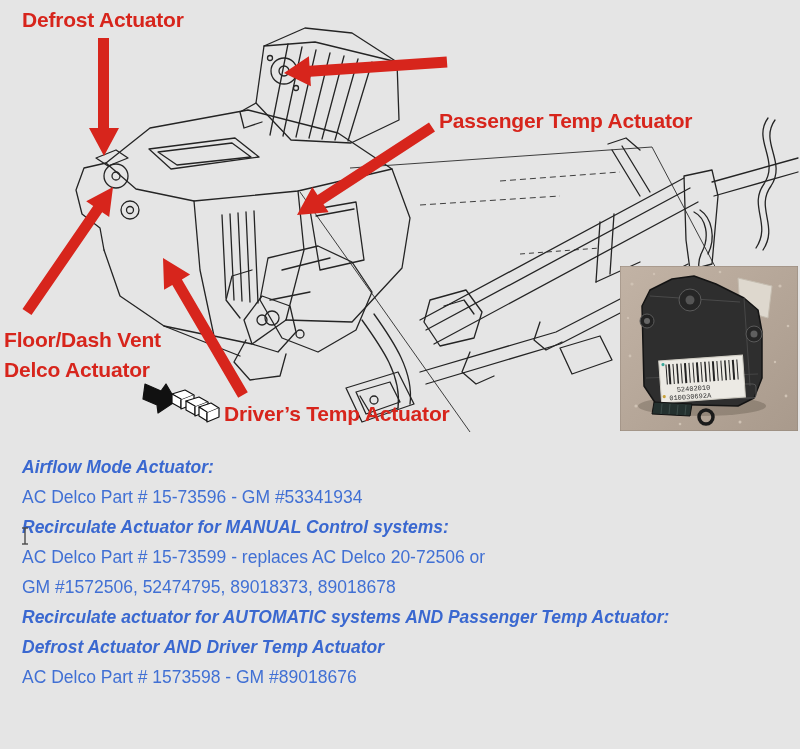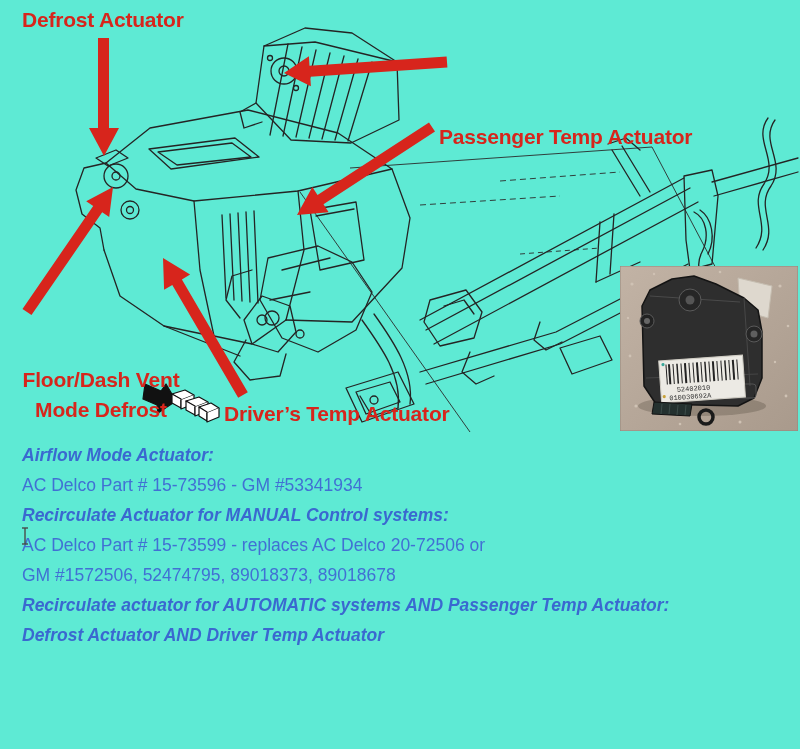--- a/index.html
+++ b/index.html
@@ -1,27 +1,27 @@
 <!DOCTYPE html>
 <html><head>
 <meta charset="utf-8">
 <style>
   html,body{margin:0;padding:0;background:#fff;}
   #stage{
-    position:relative;width:800px;height:749px;background:#5eead4;overflow:hidden;
+    position:relative;width:800px;height:749px;background:#e5e5e5;overflow:hidden;
     font-family:"Liberation Sans",sans-serif;
   }
   .callout{
     position:absolute;color:#d7251c;font-weight:bold;font-size:21px;line-height:24px;
     letter-spacing:-0.2px;white-space:nowrap;
   }
-  .callout.center{text-align:center;white-space:normal;line-height:30px;margin-top:40px;}
+  .callout.center{text-align:left;white-space:normal;line-height:30px;}
   #main-art{position:absolute;left:0;top:0;}
   #photo-inset{position:absolute;left:620px;top:266px;width:178px;height:165px;}
-  #parts-block{position:absolute;left:22px;top:440px;width:760px;}
+  #parts-block{position:absolute;left:22px;top:452px;width:760px;}
   .pline{height:30px;line-height:30px;color:#4170d4;font-size:17.5px;white-space:nowrap;}
   .pline.h{font-weight:bold;font-style:italic;color:#3a68d0;}
   #cursor-artifact{position:absolute;left:20px;top:526px;}
 </style>
 </head>
 <body>
 
 <div id="stage">
 
   <svg id="main-art" width="800" height="445" viewBox="0 0 800 445">
@@ -137,24 +137,24 @@
     <g fill="#d7251c" stroke="none">
       <path d="M98,38 L109,38 L109,128 L119,128 L104,156 L89,128 L98,128 Z"></path>
       <path d="M446.6,56.5 L309.5,65.7 L308.9,56.2 L284,73 L310.9,86.2 L310.3,76.7 L447.4,67.5 Z"></path>
       <path d="M429,122.4 L317.5,195.1 L312.3,187.1 L297,215 L328.7,212.3 L323.5,204.3 L435,131.6 Z"></path>
       <path d="M31.5,315.1 L102.2,212.3 L109.2,217.1 L113,187 L86.2,201.3 L93.2,206.1 L22.5,308.9 Z"></path>
       <path d="M247.8,392.2 L181.9,279.4 L190.1,274.6 L163,258 L164.1,289.8 L172.3,285 L238.2,397.8 Z"></path>
     </g>
   </svg>
 
   <div class="callout" style="left:22px;top:8px">Defrost Actuator</div>
-  <div class="callout" style="left:439px;top:125px">Passenger Temp Actuator</div>
+  <div class="callout" style="left:439px;top:109px">Passenger Temp Actuator</div>
   <div class="callout center" style="left:4px;top:325px;width:194px">
     <div>Floor/Dash Vent</div>
-    <div>Mode Defrost</div>
+    <div>Delco Actuator</div>
   </div>
   <div class="callout" style="left:224px;top:402px">Driver’s Temp Actuator</div>
 
   <svg id="photo-inset" viewBox="0 0 178 165">
     <defs>
       <linearGradient id="carpetShade" x1="0" y1="0" x2="1" y2="1">
         <stop offset="0" stop-color="#c2b3a5"></stop>
         <stop offset="1" stop-color="#a99a8c"></stop>
       </linearGradient>
     </defs>
@@ -225,20 +225,21 @@
   </svg>
 
   <div id="parts-block">
     <div class="pline h">Airflow Mode Actuator:</div>
     <div class="pline n">AC Delco Part # 15-73596 - GM #53341934</div>
     <div class="pline h">Recirculate Actuator for MANUAL Control systems:</div>
     <div class="pline n">AC Delco Part # 15-73599 - replaces AC Delco 20-72506 or</div>
     <div class="pline n">GM #1572506, 52474795, 89018373, 89018678</div>
     <div class="pline h">Recirculate actuator for AUTOMATIC systems AND Passenger Temp Actuator:</div>
     <div class="pline h">Defrost Actuator AND Driver Temp Actuator</div>
+    <div class="pline n">AC Delco Part # 1573598 - GM #89018676</div>
   </div>
 
   <svg id="cursor-artifact" width="10" height="20" viewBox="0 0 10 20">
     <g stroke="#4a4a4a" stroke-width="1.4" fill="none">
       <line x1="5" y1="2" x2="5" y2="18"></line>
       <line x1="2" y1="2" x2="8" y2="2"></line>
       <line x1="2" y1="18" x2="8" y2="18"></line>
     </g>
   </svg>
 

